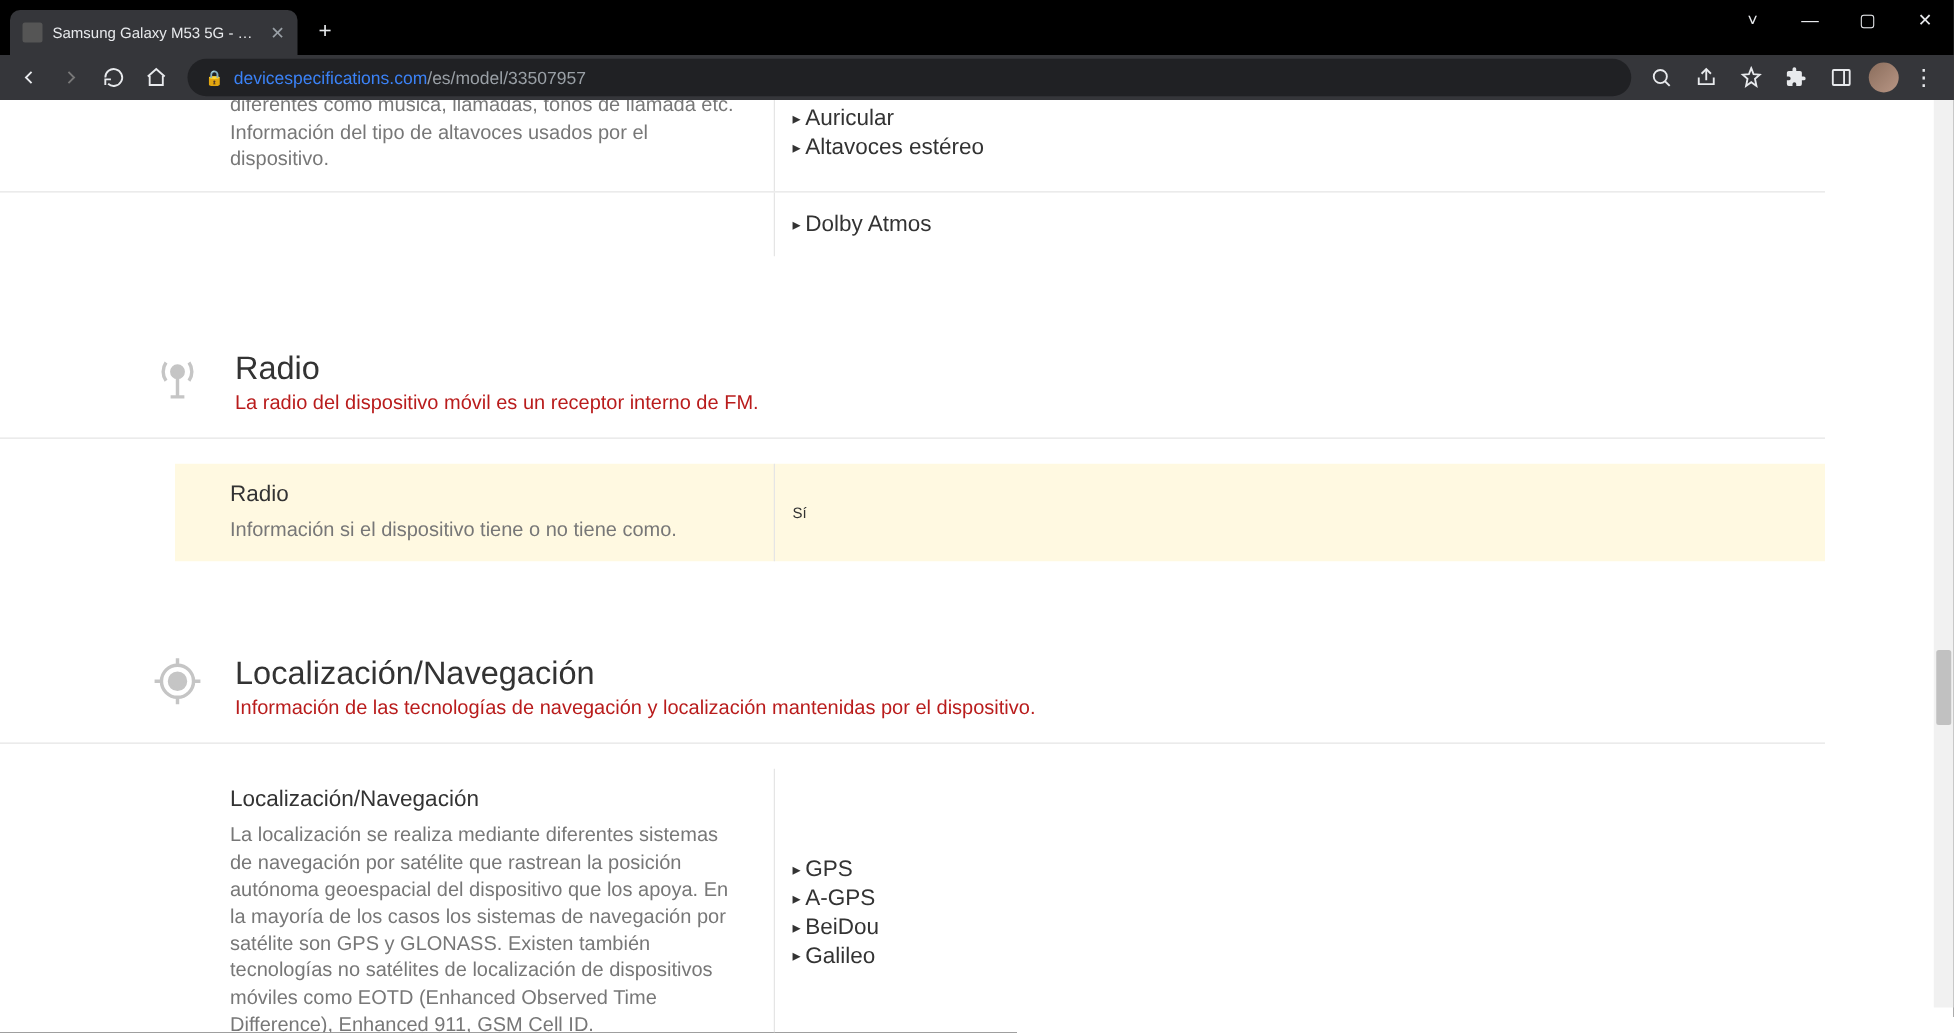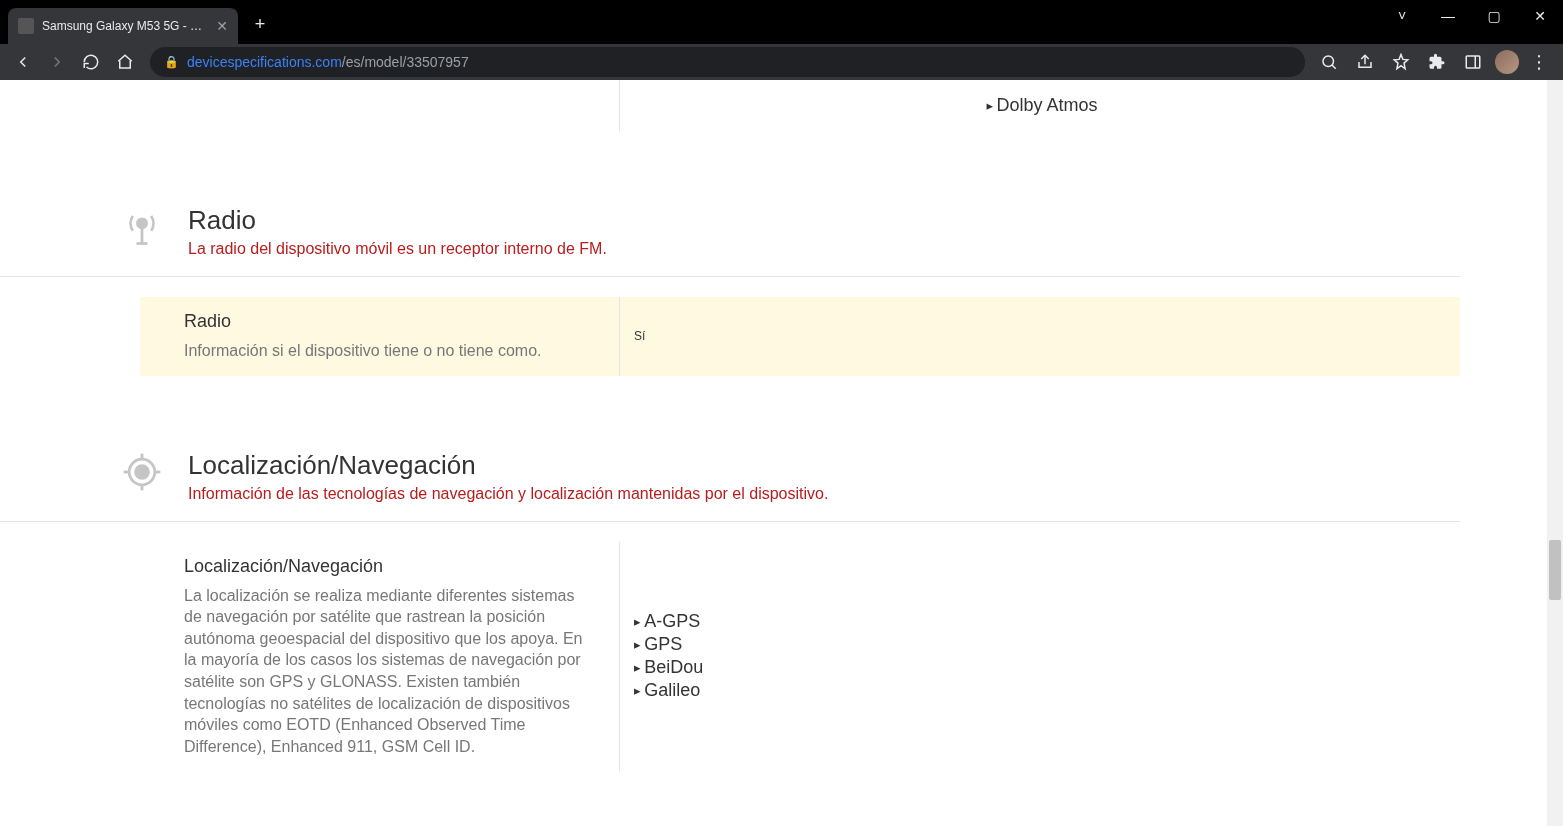--- a/index.html
+++ b/index.html
@@ -248,21 +248,20 @@
     padding: 1px 0;
   }
   .spec-right li::before {
     content: "▸ ";
     font-size: 13px;
     color: #333;
     vertical-align: 1px;
   }
   .spec-row.extra {
     border-top: none;
-    text-align: center;
   }
   .spec-row.extra .spec-left { border-right: 1px solid #e5e5e5; }
   .spacer { height: 50px; }
 </style>
 </head>
 <body>
 
 <div class="titlebar">
   <div class="tab">
     <div class="favicon"></div>
@@ -339,20 +338,31 @@
     </div>
     <div class="avatar"></div>
     <div class="kebab">⋮</div>
   </div>
 </div>
 
 <div class="viewport">
   <div class="page">
     <div class="content-inner">
 
+      <div class="spec-row first-partial" style="margin-top:-20px;">
+        <div class="spec-left">
+          <div class="spec-desc">diferentes como música, llamadas, tonos de llamada etc. Información del tipo de altavoces usados por el dispositivo.</div>
+        </div>
+        <div class="spec-right">
+          <ul>
+            <li>Auricular</li>
+            <li>Altavoces estéreo</li>
+          </ul>
+        </div>
+      </div>
       <div class="spec-row extra">
         <div class="spec-left"></div>
         <div class="spec-right">
           <ul>
             <li>Dolby Atmos</li>
           </ul>
         </div>
       </div>
 
       <div class="spacer"></div>
@@ -406,22 +416,22 @@
 
       <div style="height:20px;"></div>
 
       <div class="spec-row">
         <div class="spec-left">
           <div class="spec-name">Localización/Navegación</div>
           <div class="spec-desc">La localización se realiza mediante diferentes sistemas de navegación por satélite que rastrean la posición autónoma geoespacial del dispositivo que los apoya. En la mayoría de los casos los sistemas de navegación por satélite son GPS y GLONASS. Existen también tecnologías no satélites de localización de dispositivos móviles como EOTD (Enhanced Observed Time Difference), Enhanced 911, GSM Cell ID.</div>
         </div>
         <div class="spec-right">
           <ul>
+            <li>GPS</li>
             <li>A-GPS</li>
-            <li>GPS</li>
             <li>BeiDou</li>
             <li>Galileo</li>
           </ul>
         </div>
       </div>
 
     </div>
 
     <div class="scrollbar-track">
       <div class="scrollbar-thumb" style="top:460px; height:60px;"></div>

